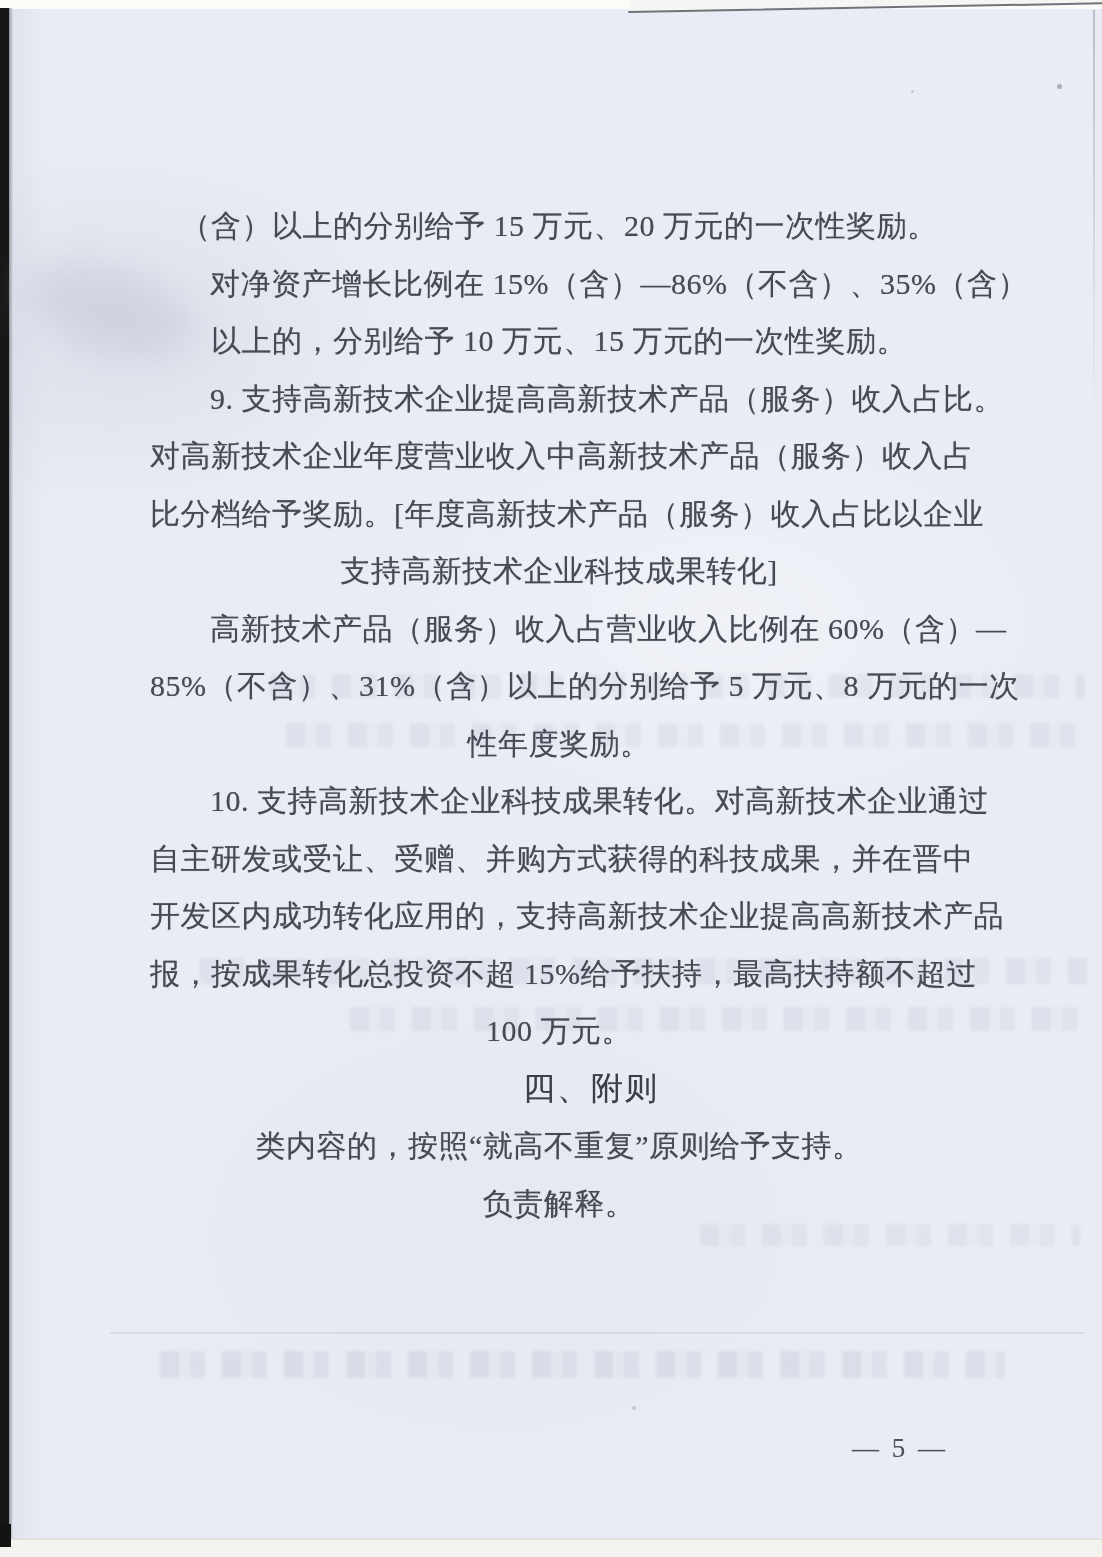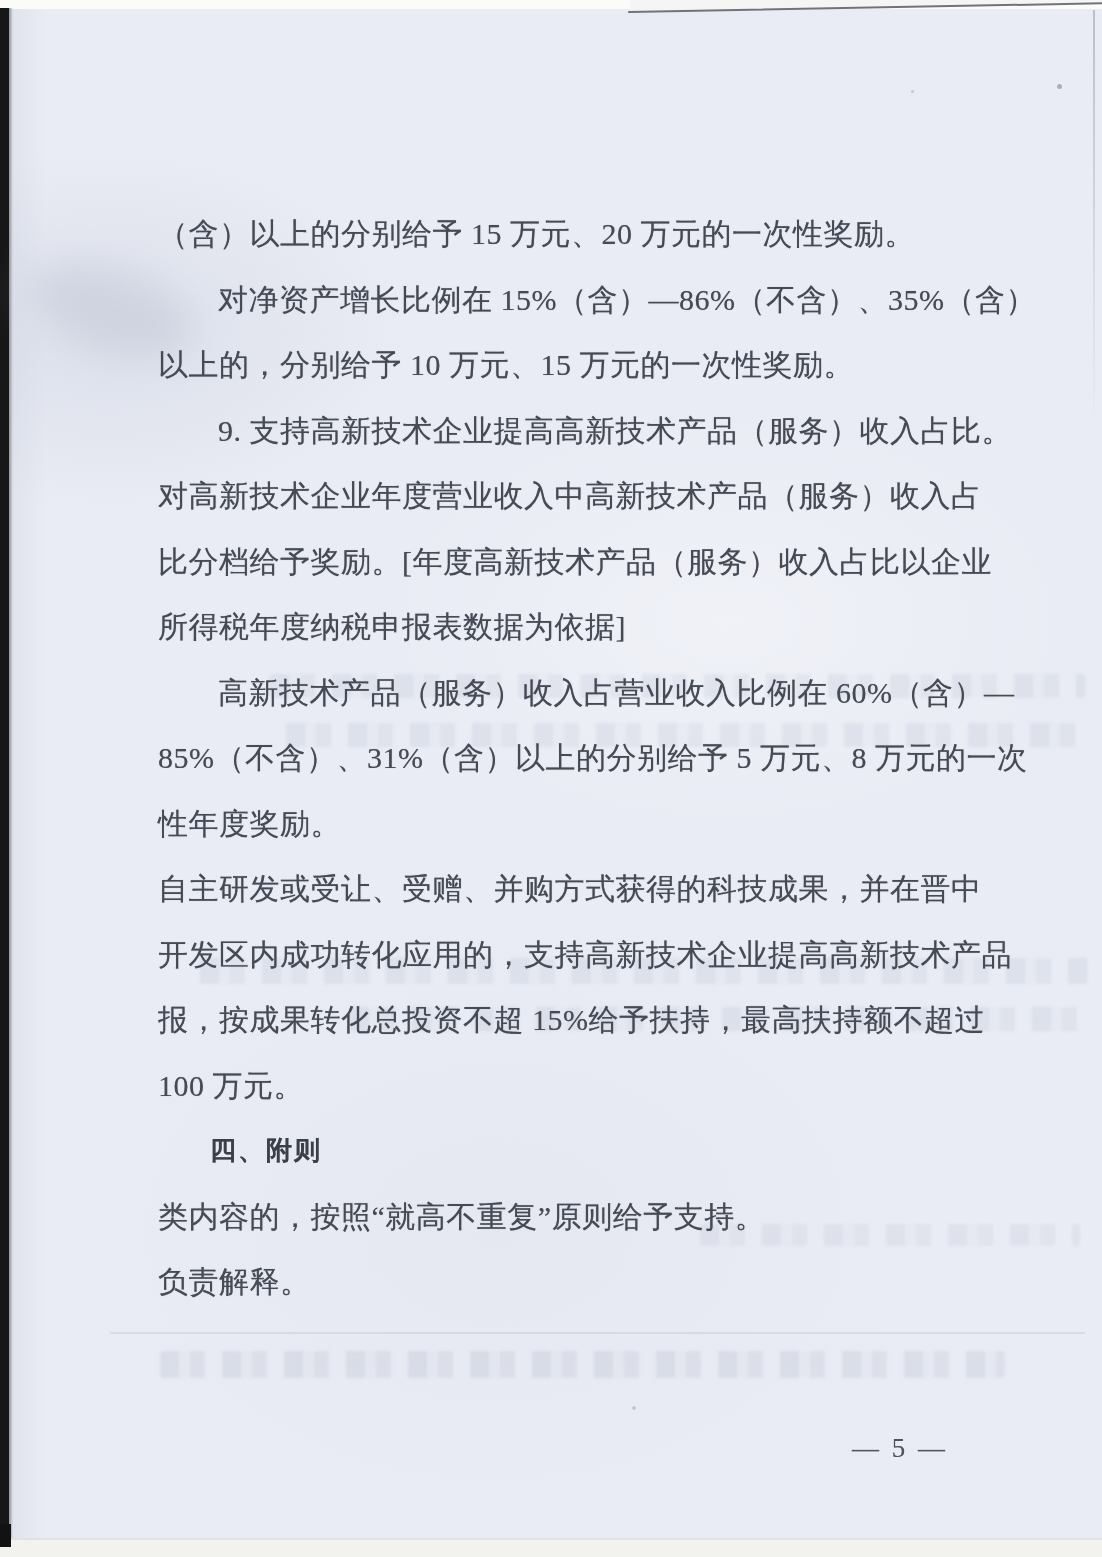--- a/index.html
+++ b/index.html
@@ -74,27 +74,27 @@
   .s2{left:911px;top:90px;width:3px;height:3px;opacity:.6;}
   .s3{left:632px;top:1406px;width:4px;height:4px;opacity:.55;}
   
   .body-text{
     position:absolute;left:146px;top:195px;width:826px;
     color:var(--ink);
     font-size:30px;letter-spacing:.5px;
     text-shadow:0 0 .7px rgba(64,70,82,.55);
   }
   .body-text p{
-    margin:12px;height:53.5px;line-height:53.5px;white-space:nowrap;
+    margin:4px;height:53.5px;line-height:53.5px;white-space:nowrap;text-align:center;
   }
   .body-text p.indent{text-indent:2em;}
   .body-text p.heading{
     font-family:"DejaVu Sans","Liberation Sans",sans-serif;
-    font-weight:700;color:var(--ink-heading);
-    font-size:26px;letter-spacing:2px;
+    font-weight:400;color:var(--ink-heading);
+    font-size:32px;letter-spacing:2px;
     text-shadow:0 0 .5px rgba(50,55,65,.6);
   }
   .page-number{
     position:absolute;left:852px;top:1433px;
     font-size:27px;color:var(--ink-pagenum);letter-spacing:3px;
     text-shadow:0 0 .6px rgba(70,76,88,.5);
   }
 </style>
 </head>
 <body>
@@ -122,24 +122,25 @@
 <div class="speck s2"></div>
 <div class="speck s3"></div>
 
 <div class="body-text">
   <p>（含）以上的分别给予 15 万元、20 万元的一次性奖励。</p>
   <p class="indent">对净资产增长比例在 15%（含）—86%（不含）、35%（含）</p>
   <p>以上的，分别给予 10 万元、15 万元的一次性奖励。</p>
   <p class="indent">9. 支持高新技术企业提高高新技术产品（服务）收入占比。</p>
   <p>对高新技术企业年度营业收入中高新技术产品（服务）收入占</p>
   <p>比分档给予奖励。[年度高新技术产品（服务）收入占比以企业</p>
-  <p>所得税年度纳税申报表数据为依据]</p>
+  <p>支持高新技术企业科技成果转化]</p>
   <p class="indent">高新技术产品（服务）收入占营业收入比例在 60%（含）—</p>
   <p>85%（不含）、31%（含）以上的分别给予 5 万元、8 万元的一次</p>
   <p>性年度奖励。</p>
+  <p class="indent">10. 支持高新技术企业科技成果转化。对高新技术企业通过</p>
   <p>自主研发或受让、受赠、并购方式获得的科技成果，并在晋中</p>
   <p>开发区内成功转化应用的，支持高新技术企业提高高新技术产品</p>
   <p>报，按成果转化总投资不超 15%给予扶持，最高扶持额不超过</p>
   <p>100 万元。</p>
   <p class="indent heading">四、附则</p>
   <p>类内容的，按照“就高不重复”原则给予支持。</p>
   <p>负责解释。</p>
 </div>
 
 <div class="page-number">— 5 —</div>

